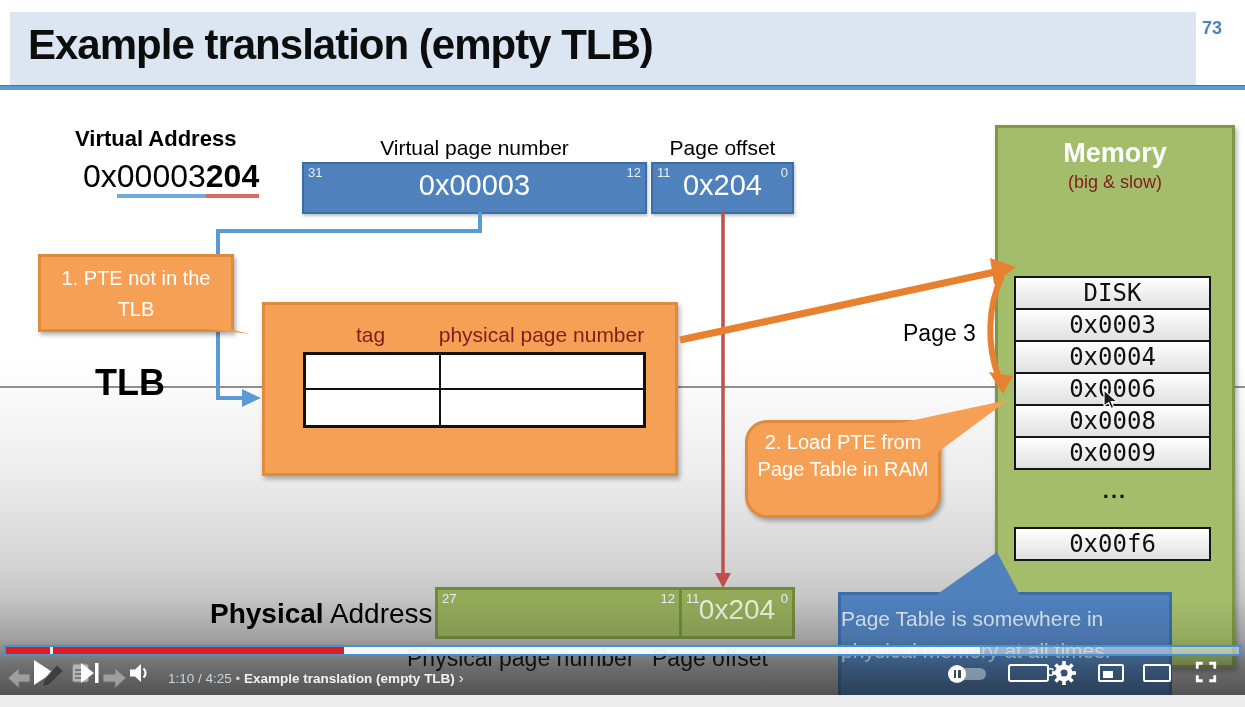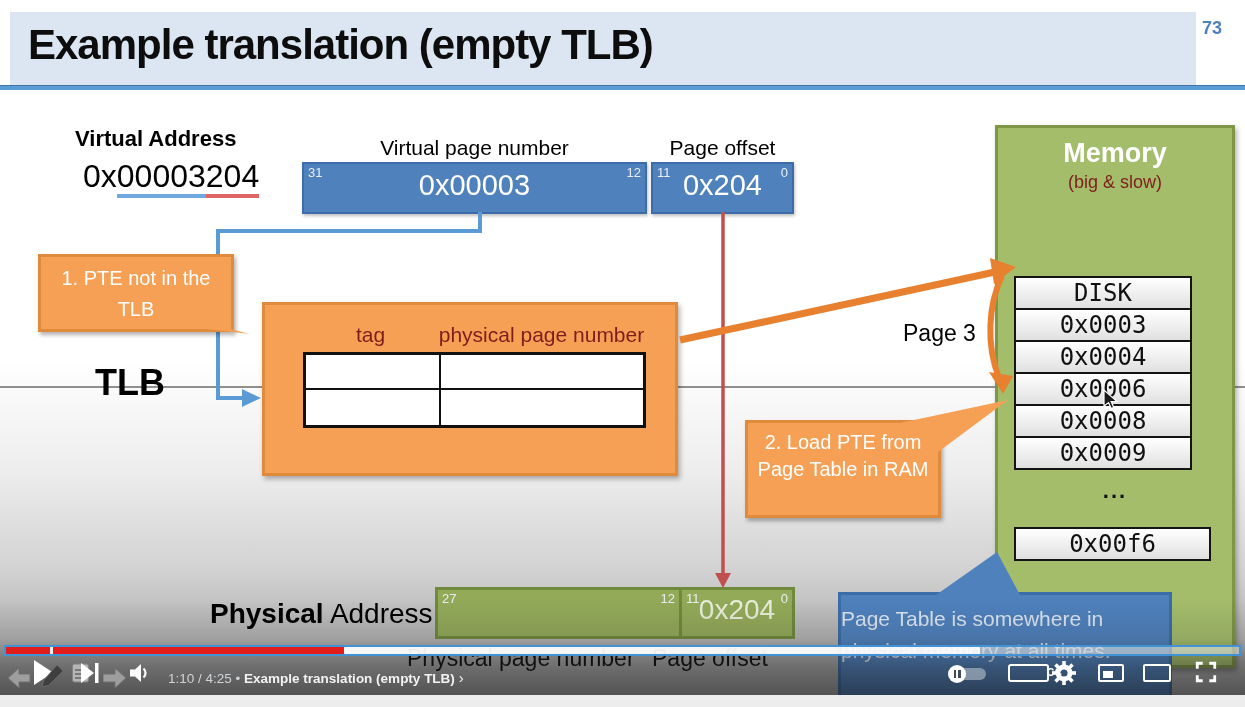--- a/index.html
+++ b/index.html
@@ -12,49 +12,49 @@
   
   #titlebar{left:10px;top:12px;width:1186px;height:73px;background:#dbe6f2;z-index:1;}
   #title-text{left:18px;top:9px;font-size:42px;font-weight:700;color:#0d0d0d;letter-spacing:-1px;}
   #title-rule{left:0;top:85px;width:1245px;height:5px;background:#5b9bd5;box-shadow:inset 0 1px 0 #3e74a8;z-index:1;}
   #page-num{left:1202px;top:18px;font-size:18px;font-weight:700;color:#4f81bd;z-index:1;}
   
   .z1{z-index:1;}
   #va-label{left:75px;top:126px;font-size:22px;font-weight:700;color:#000;}
   #va-value{left:83px;top:158px;font-size:32px;color:#000;}
   #va-value .u-blue{border-bottom:4px solid #6fa8dc;}
-  #va-value .u-red{border-bottom:4px solid #e06666;}
+  #va-value .u-red{border-bottom:4px solid #e06666;font-weight:bold;}
   #vpn-caption{left:302px;top:136px;width:345px;text-align:center;font-size:21px;color:#000;}
   #off-caption{left:651px;top:136px;width:143px;text-align:center;font-size:21px;color:#000;}
   .bluebox{background:#4f81bd;border:2px solid #3c6da8;box-shadow:1px 2px 3px rgba(0,0,0,.25);color:#fff;}
   #vpn-box{left:302px;top:162px;width:341px;height:48px;}
   #off-box{left:651px;top:162px;width:139px;height:48px;}
   .bit{position:absolute;font-size:13px;color:#e9eef5;}
   .bit.tl{left:4px;top:1px;} .bit.tr{right:4px;top:1px;}
   .boxval{position:absolute;left:0;right:0;top:5px;text-align:center;font-size:29px;color:#fff;}
   
   .callout{border:3px solid #e08a3c;background:#f6a055;color:#fff;text-align:center;z-index:2;box-shadow:2px 3px 4px rgba(0,0,0,.3);}
   #callout1{left:38px;top:254px;width:190px;height:66px;font-size:20px;line-height:1.55;padding-top:6px;}
-  #callout2{left:745px;top:420px;width:190px;height:86px;font-size:20px;line-height:1.35;padding-top:6px;}
+  #callout2{left:745px;top:420px;width:190px;height:86px;font-size:20px;line-height:1.35;padding-top:6px;border-radius:22px;}
   #callout3{left:838px;top:592px;width:328px;height:96px;background:#4f81bd;border:3px solid #3c6da8;color:#dce6f2;font-size:21px;line-height:1.5;padding-top:8px;z-index:2;}
   
   #tlb-label{left:95px;top:362px;font-size:36px;font-weight:700;color:#000;z-index:1;}
   #tlb-box{left:262px;top:302px;width:410px;height:168px;background:#f6a055;border:3px solid #e08a3c;z-index:1;box-shadow:2px 3px 5px rgba(0,0,0,.3);}
   #tlb-headers{position:absolute;left:38px;top:18px;width:342px;display:flex;color:#7f1d1d;font-size:21px;}
   #tlb-col1{width:135px;text-align:center;}
   #tlb-col2{width:207px;text-align:center;}
   #tlb-table{position:absolute;left:38px;top:47px;width:337px;height:70px;background:#fff;border:3px solid #111;}
   #tlb-table .row{height:50%;box-sizing:border-box;border-bottom:2px solid #111;display:flex;}
   #tlb-table .row:last-child{border-bottom:none;}
   #tlb-table .c1{width:135px;box-sizing:border-box;border-right:2px solid #111;}
   
   #mem-box{left:995px;top:125px;width:234px;height:537px;background:#a4bd6b;border:3px solid #7e9645;z-index:1;box-shadow:2px 3px 5px rgba(0,0,0,.3);}
   #mem-title{position:absolute;left:0;right:0;top:10px;text-align:center;font-size:27px;font-weight:700;color:#fff;}
   #mem-sub{position:absolute;left:0;right:0;top:44px;text-align:center;font-size:18px;color:#7f1d1d;}
-  #mem-cells{position:absolute;left:16px;top:150px;width:178px;}
+  #mem-cells{position:absolute;left:16px;top:150px;width:197px;}
   .mcell{box-sizing:border-box;height:34px;margin-top:-2px;border:2px solid #141414;background:linear-gradient(#ffffff,#e0e0e0);
     font-family:"DejaVu Sans Mono",monospace;font-size:24px;color:#111;text-align:center;line-height:30px;}
   #mem-ellipsis{position:absolute;left:0;right:0;top:350px;text-align:center;font-size:22px;font-weight:700;color:#111;letter-spacing:2px;}
   #mem-last{position:absolute;left:16px;top:401px;width:197px;}
   #page3-label{left:903px;top:320px;font-size:23px;color:#000;z-index:1;}
   
   #pa-label{left:210px;top:598px;font-size:28px;color:#000;z-index:1;}
   #pa-label b{font-weight:700;}
   .greenbox{background:#93aa59;border:3px solid #6f8a3b;color:#eef2e2;}
   #pa-box1{left:435px;top:587px;width:241px;height:46px;z-index:1;}

